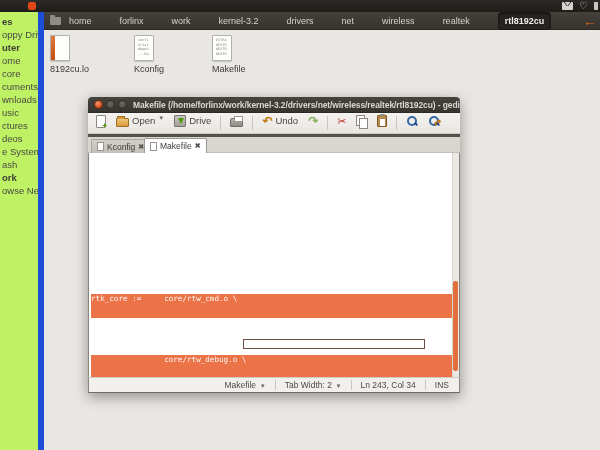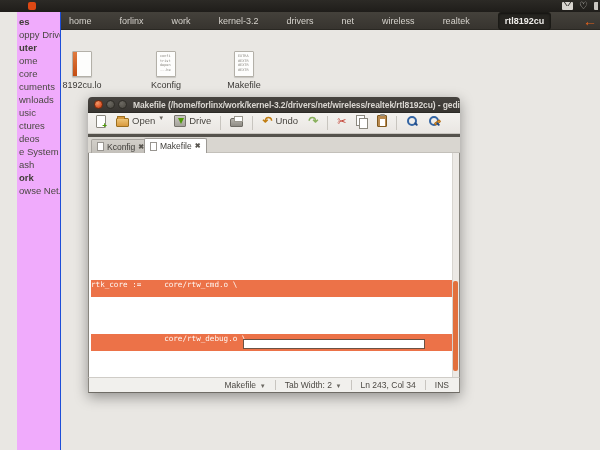--- a/index.html
+++ b/index.html
@@ -25,29 +25,29 @@
     display:flex;align-items:center;padding-left:6px;}
   .crumb-folder{width:11px;height:8px;background:#8f8c85;border-radius:1px;position:relative;margin-right:8px;}
   .crumb-folder:before{content:"";position:absolute;left:0;top:-2px;width:5px;height:2px;background:#8f8c85;border-radius:1px 1px 0 0;}
   .crumbs{display:flex;align-items:center;gap:28px;}
   .crumb{font-size:9px;color:#d5d2cc;line-height:14px;white-space:nowrap;}
   .crumb.active{background:#262420;border:1px solid #1b1a16;border-radius:3px;
     padding:1px 6px;color:#efedea;font-weight:bold;box-shadow:inset 0 1px 2px rgba(0,0,0,.5);}
   .back-arrow{position:absolute;right:3px;top:0px;color:#e8641c;font-size:14px;font-weight:bold;line-height:18px;}
 
   
-  .sidebar{position:absolute;left:0;top:12px;width:44px;bottom:0;background:#f0abfc;
-    border-right:1px solid #1d4ed8;z-index:2;padding-top:3px;margin-left:17px;}
+  .sidebar{position:absolute;left:0;top:12px;width:44px;bottom:0;background:#bef264;
+    border-right:6px solid #1d4ed8;z-index:2;padding-top:3px;}
   .side-item{height:13px;line-height:13px;font-size:9.5px;color:#4b4843;
     padding-left:2px;white-space:nowrap;overflow:hidden;}
   .side-item.bold{font-weight:bold;color:#403d38;}
 
   
   .main-pane{position:absolute;left:44px;top:30px;right:0;bottom:0;background:#e9e7e3;z-index:1;}
-  .file-item{position:absolute;top:21px;width:64px;display:flex;flex-direction:column;align-items:center;}
+  .file-item{position:absolute;top:5px;width:64px;display:flex;flex-direction:column;}
   .file-icon{width:20px;height:26px;background:#fdfdfc;border:1px solid #b3b0a8;border-radius:1px;
     box-shadow:0 1px 1px rgba(0,0,0,.15);position:relative;overflow:hidden;
     font-family:"DejaVu Sans Mono",monospace;font-size:3.5px;line-height:4.5px;color:#8a8780;
     padding:2px 1px 1px 3px;white-space:pre;}
   .file-icon.accent:before{content:"";position:absolute;left:0;top:0;bottom:0;width:4px;
     background:linear-gradient(#e07b3f,#c44d12);}
   .file-label{margin-top:3px;font-size:9px;color:#3c3a37;white-space:nowrap;}
   .file-8192 {left:6px;}
   .file-kconfig{left:90px;}
   .file-makefile{left:168px;}
@@ -114,21 +114,21 @@
   .tab.active{top:1px;height:15px;background:#ffffff;border-color:#9c9994;}
   .tab.t0{left:3px;}
   .tab.t1{left:56px;}
 
   
   .textarea{height:224px;background:#fff;position:relative;overflow:hidden;
     border-left:1px solid #89867f;border-right:1px solid #89867f;}
   .code{position:absolute;left:2px;top:0;right:7px;
     font-family:"DejaVu Sans Mono",monospace;font-size:7.6px;line-height:9.3px;
     white-space:pre;color:#3f3d3a;}
-  .line{height:17px;}
+  .line{height:24px;}
   .line.sel{background:#ec7248;color:#fef7f3;}
   .popup-box{position:absolute;left:154px;top:186px;width:182px;height:10px;background:#fff;
     border:1px solid #6b5244;}
   .vscroll{position:absolute;right:0px;top:0;bottom:0;width:7px;background:#ece9e5;border-left:1px solid #d8d5d0;}
   .vthumb{position:absolute;right:1px;top:128px;width:5px;height:90px;background:#e2703d;border-radius:2px;}
 
   
   .statusbar{height:16px;background:#f1f0ed;border-top:1px solid #cfccc7;border-left:1px solid #89867f;
     border-right:1px solid #89867f;border-bottom:1px solid #6f6c66;
     display:flex;align-items:center;justify-content:flex-end;gap:9px;padding-right:10px;}

